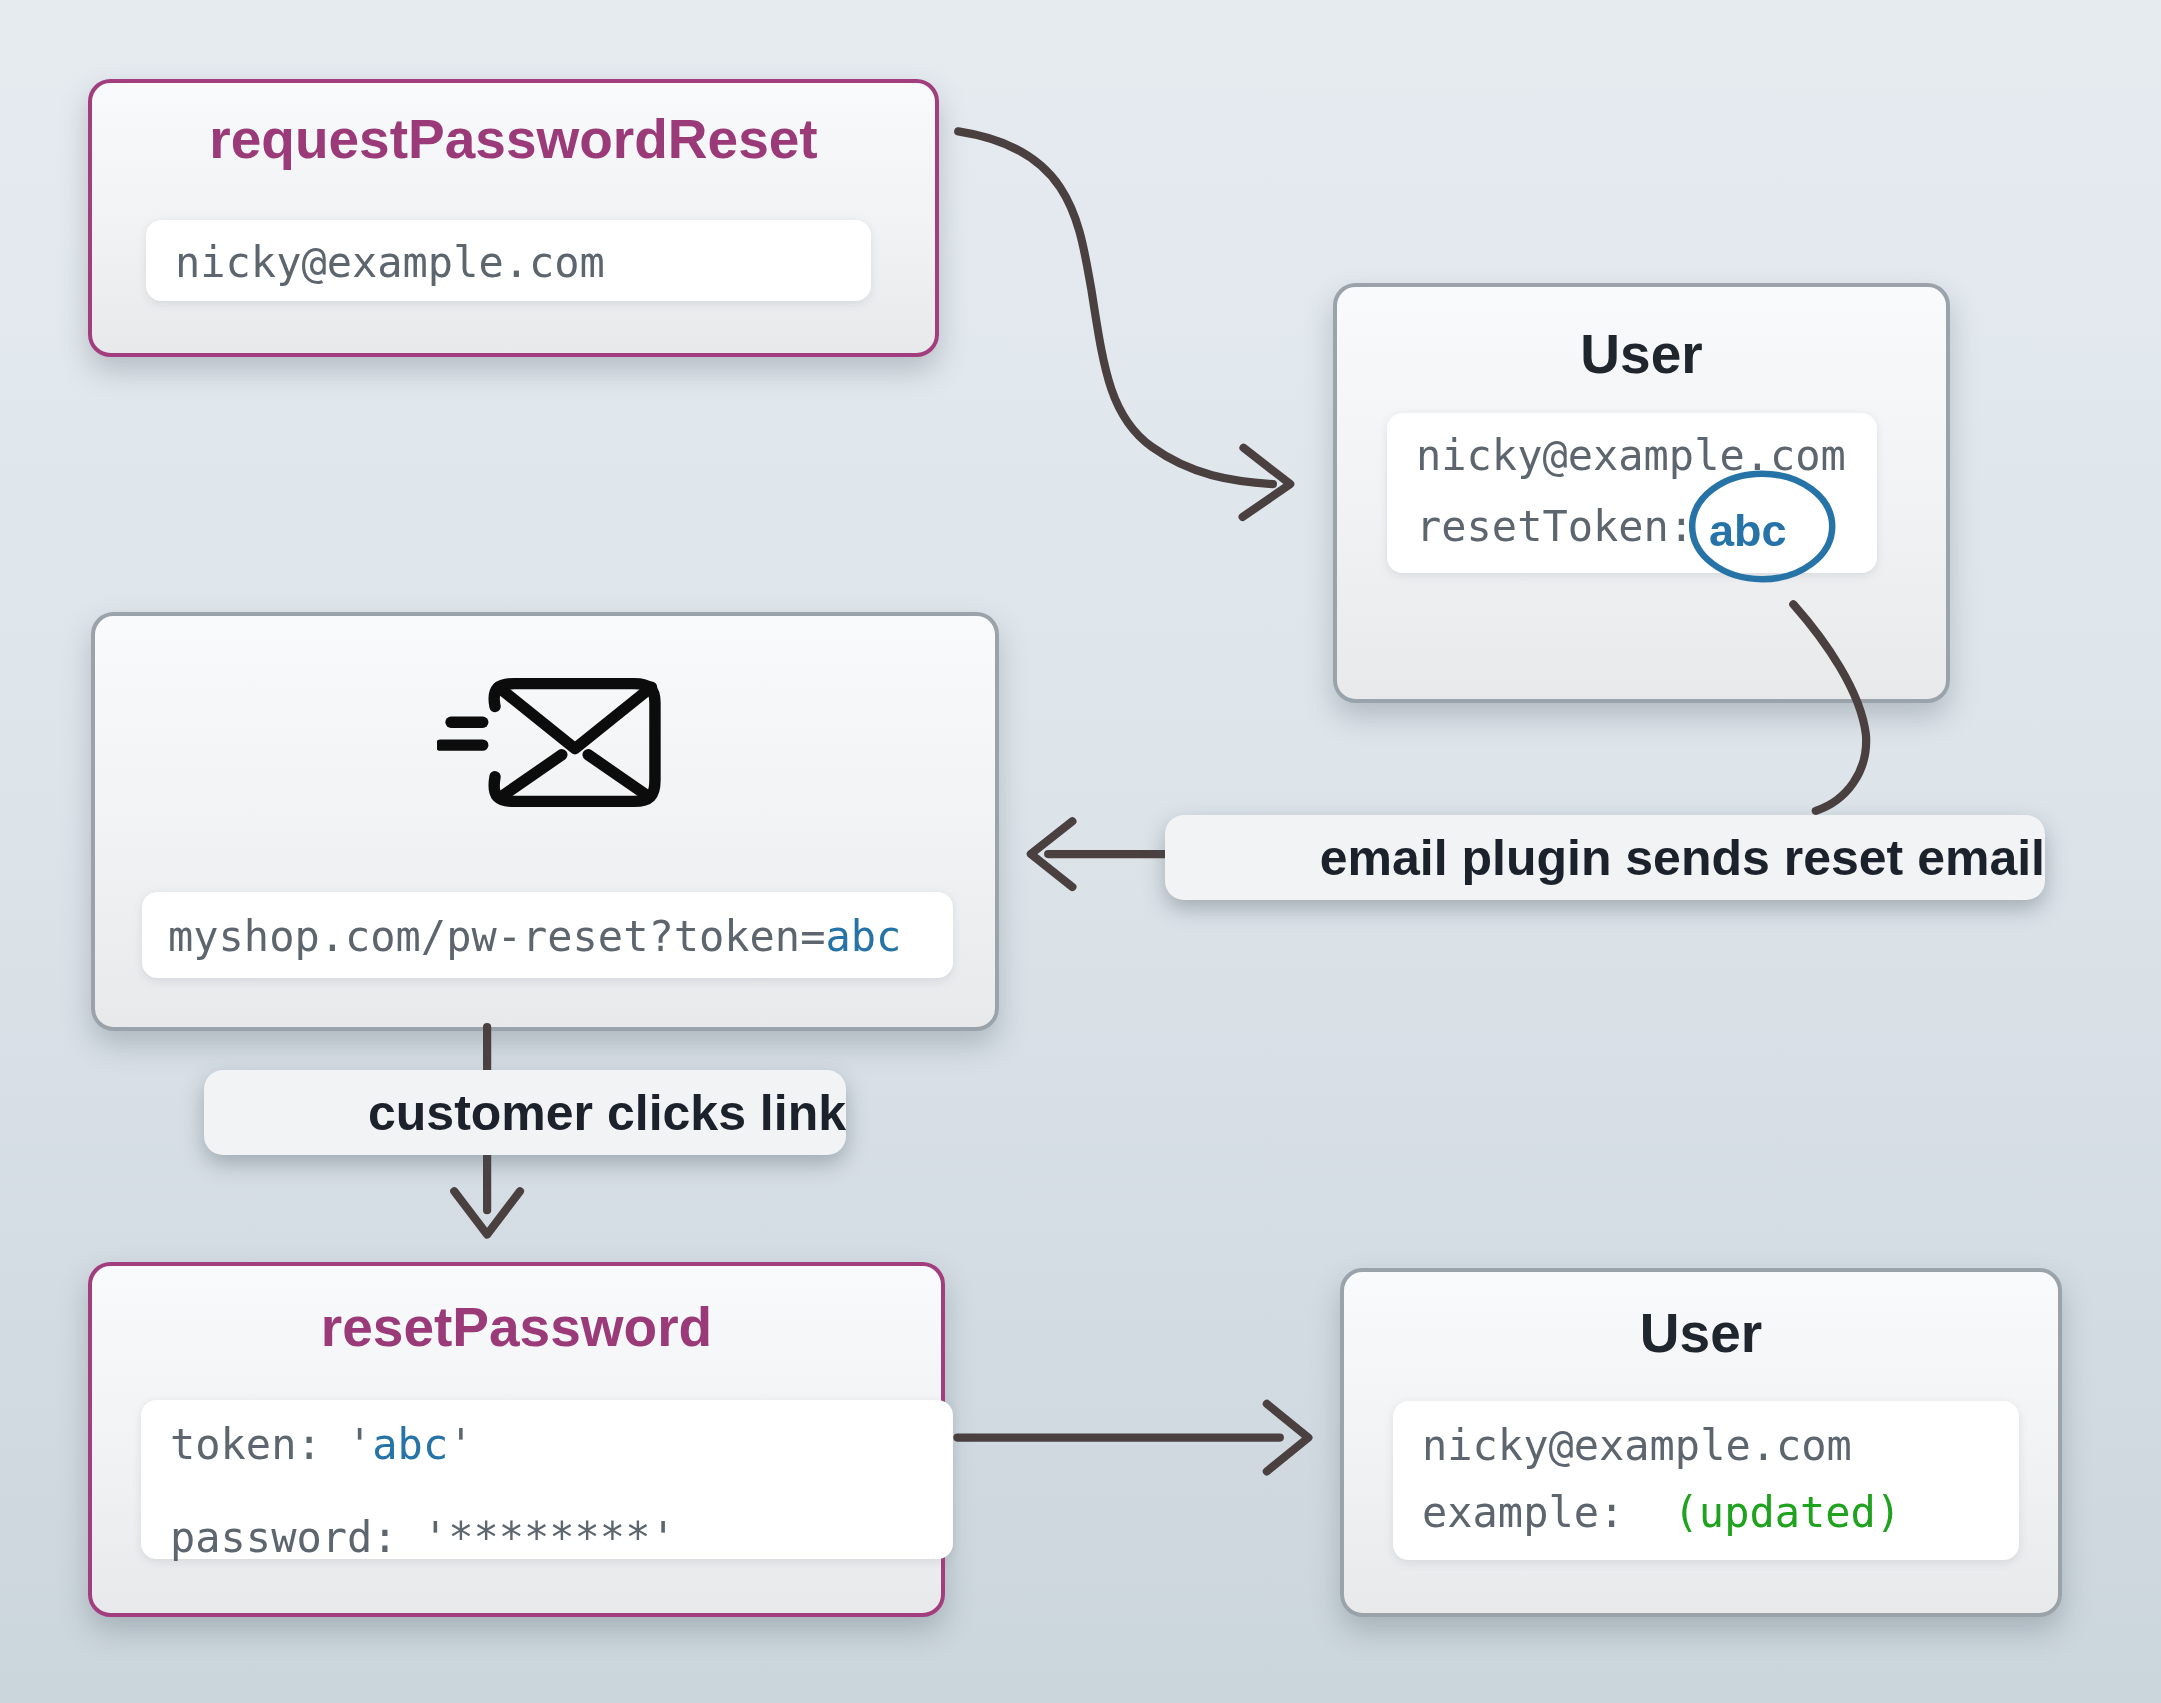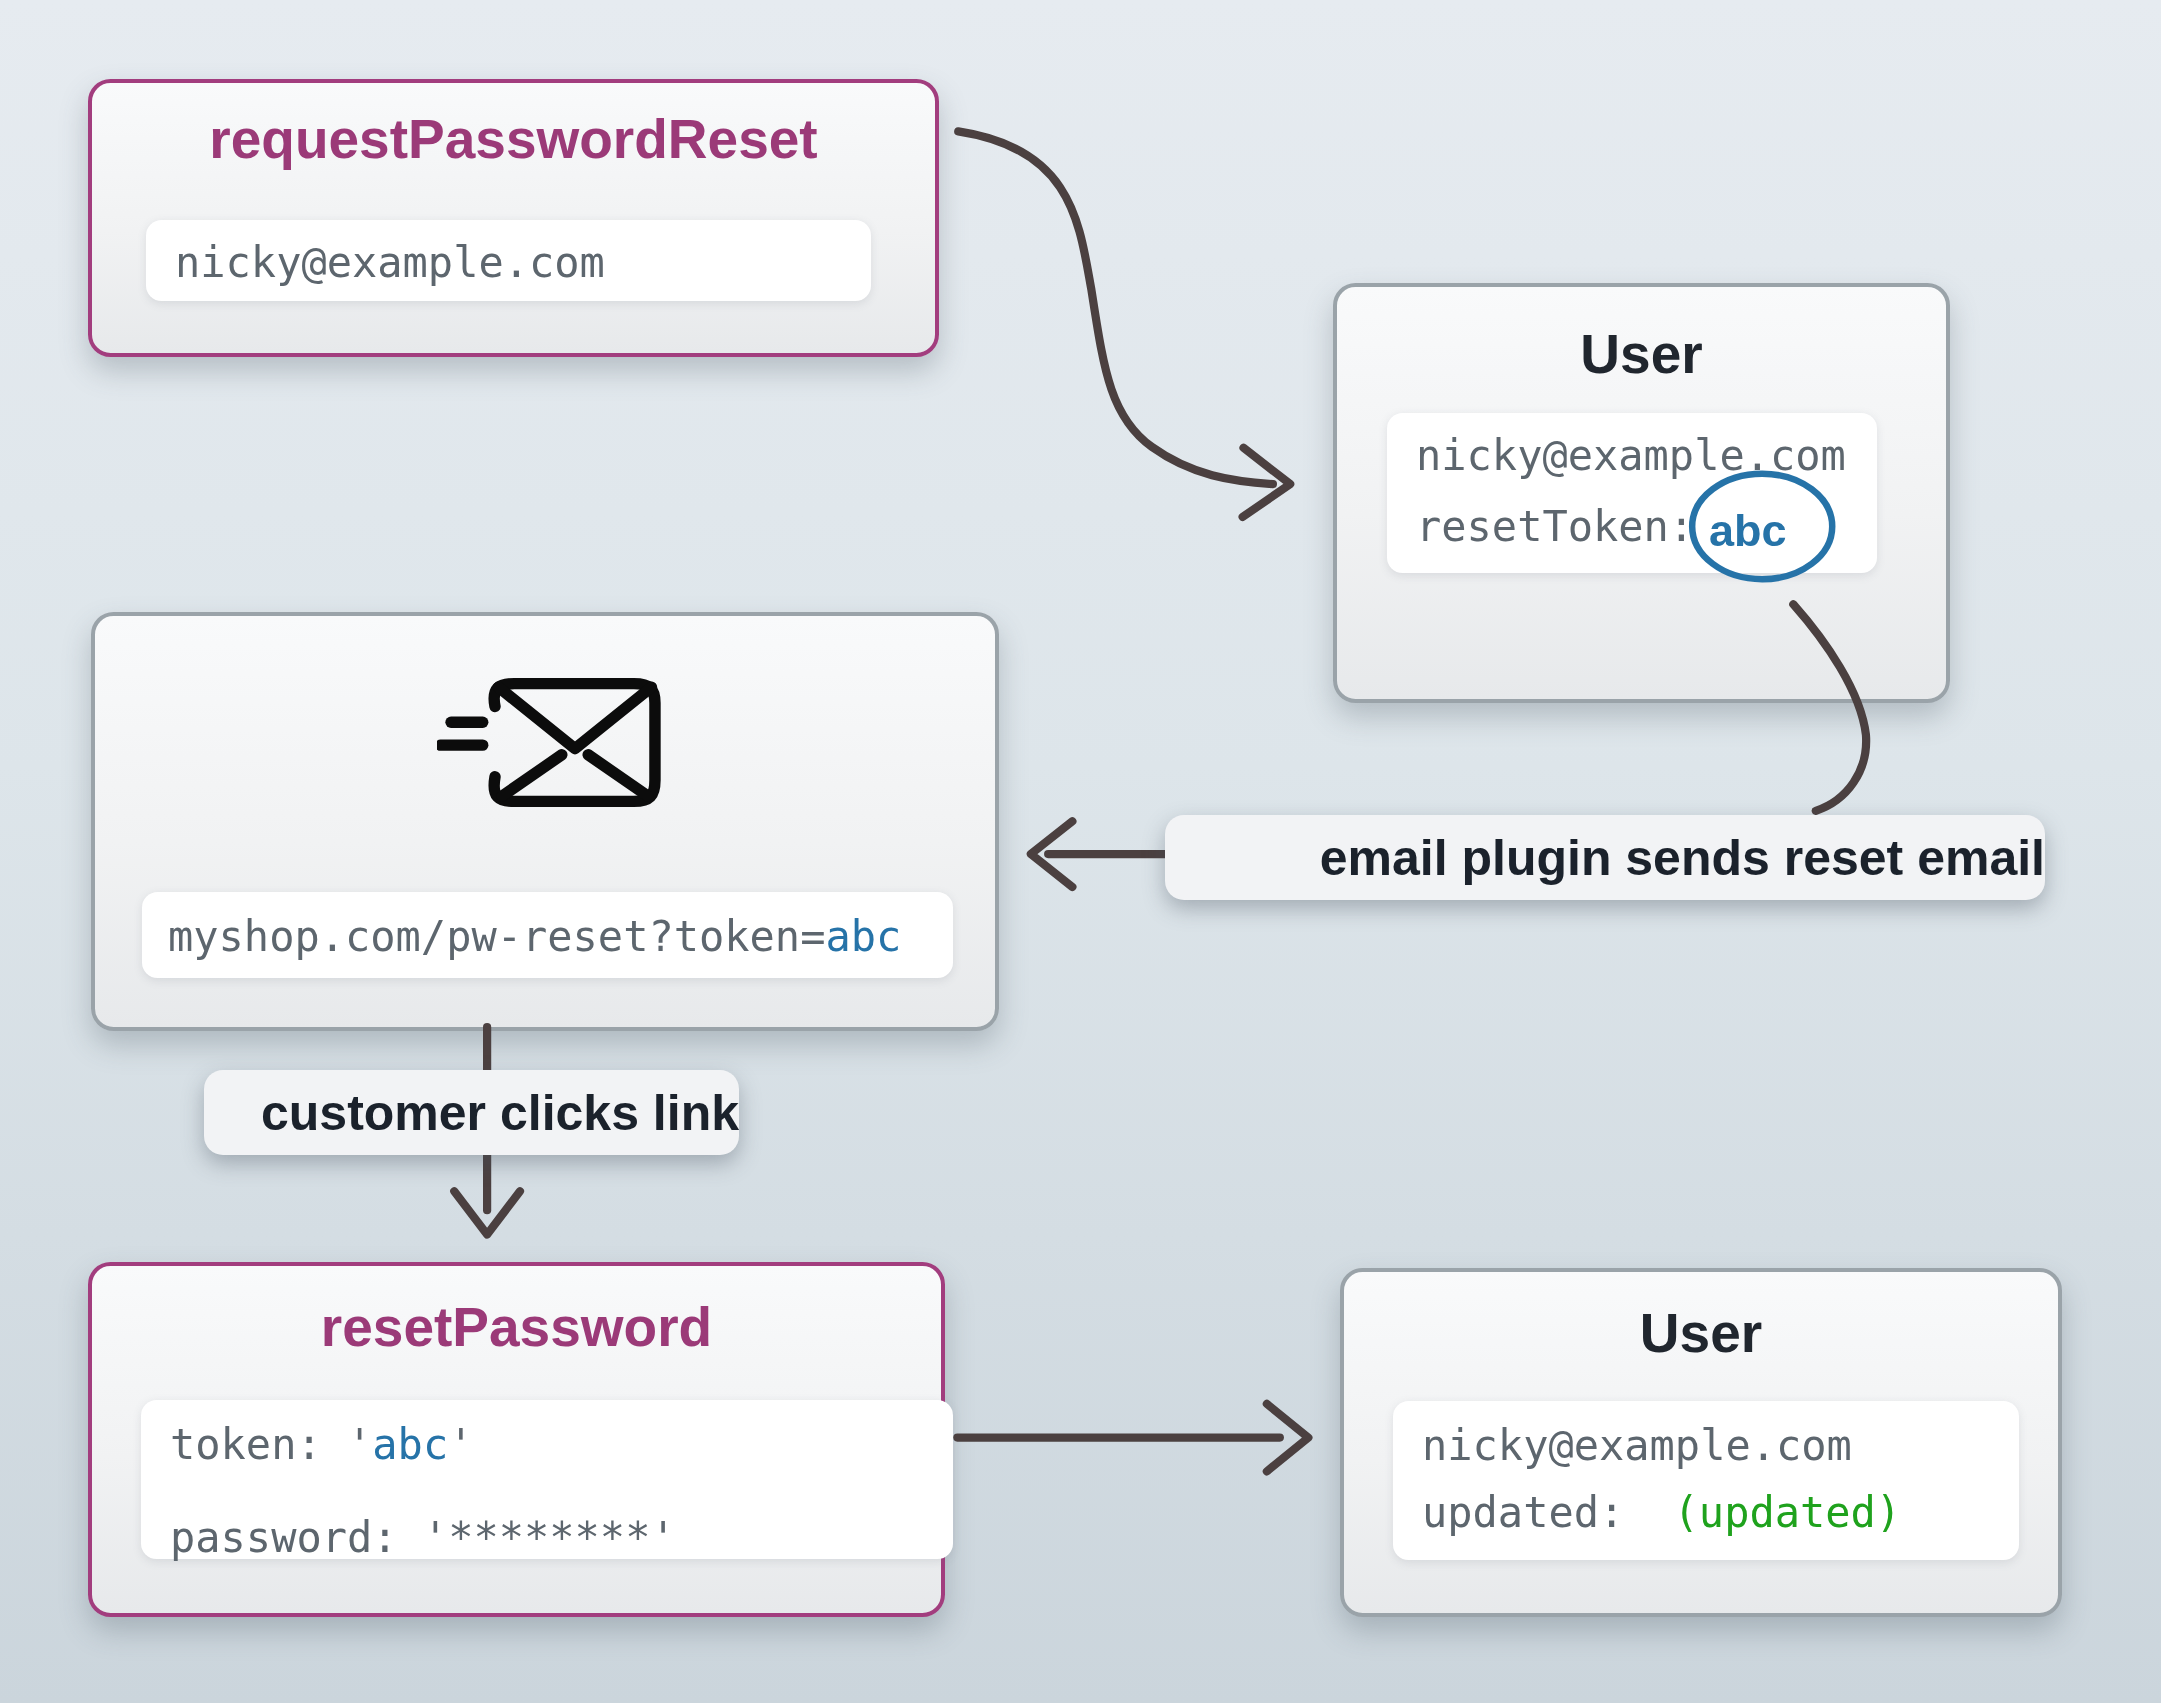--- a/index.html
+++ b/index.html
@@ -98,21 +98,21 @@
     <div class="white-pane" style="left:49px;top:134px;width:812px;height:159px;">
       <span class="mono pane-line" style="top:21px;"><span>token: </span><span>'</span><span class="blue">abc</span><span>'</span></span>
       <span class="mono pane-line" style="top:88px;margin-top:26px;">password: '********'</span>
     </div>
   </div>
 
   <div class="node gray" style="left:1340px;top:1268px;width:714px;height:341px;">
     <div class="node-title title-dark" style="top:29px;">User</div>
     <div class="white-pane" style="left:49px;top:129px;width:626px;height:159px;">
       <span class="mono pane-line" style="top:21px;">nicky@example.com</span>
-      <span class="mono pane-line" style="top:88px;"><span>updated: </span><span class="green">(updated)</span></span>
+      <span class="mono pane-line" style="top:88px;"><span>example: </span><span class="green">(updated)</span></span>
     </div>
   </div>
 
   <svg id="overlay" width="2162" height="1703" viewBox="0 0 2500 1970">
 
     <path class="stroke-arrow" d="M 1108,152 C 1240,172 1248,258 1262,335 C 1276,424 1283,482 1332,517 C 1378,550 1425,557 1472,560"></path>
     <path class="stroke-arrow" d="M 1438,518 L 1492,560 L 1437,598"></path>
 
     <path class="stroke-arrow" d="M 2074,699 C 2112,742 2152,800 2158,850 C 2161,892 2136,926 2100,938"></path>
 
@@ -124,18 +124,18 @@
 
     <path class="stroke-arrow" d="M 1107,1663 L 1480,1663"></path>
     <path class="stroke-arrow" d="M 1465,1624 L 1513,1663 L 1465,1702"></path>
 
     <ellipse class="stroke-ellipse" cx="2038" cy="609" rx="81" ry="61"></ellipse>
   </svg>
 
   <div class="float-label" style="left:1165px;top:815px;width:880px;height:85px;">
     <span>email plugin sends reset email</span>
   </div>
-  <div class="float-label" style="left:204px;top:1070px;width:535px;height:85px;">
+  <div class="float-label" style="left:204px;top:1070px;width:642px;height:85px;">
     <span>customer clicks link</span>
   </div>
 
 </div>
 
 
 </body></html>

